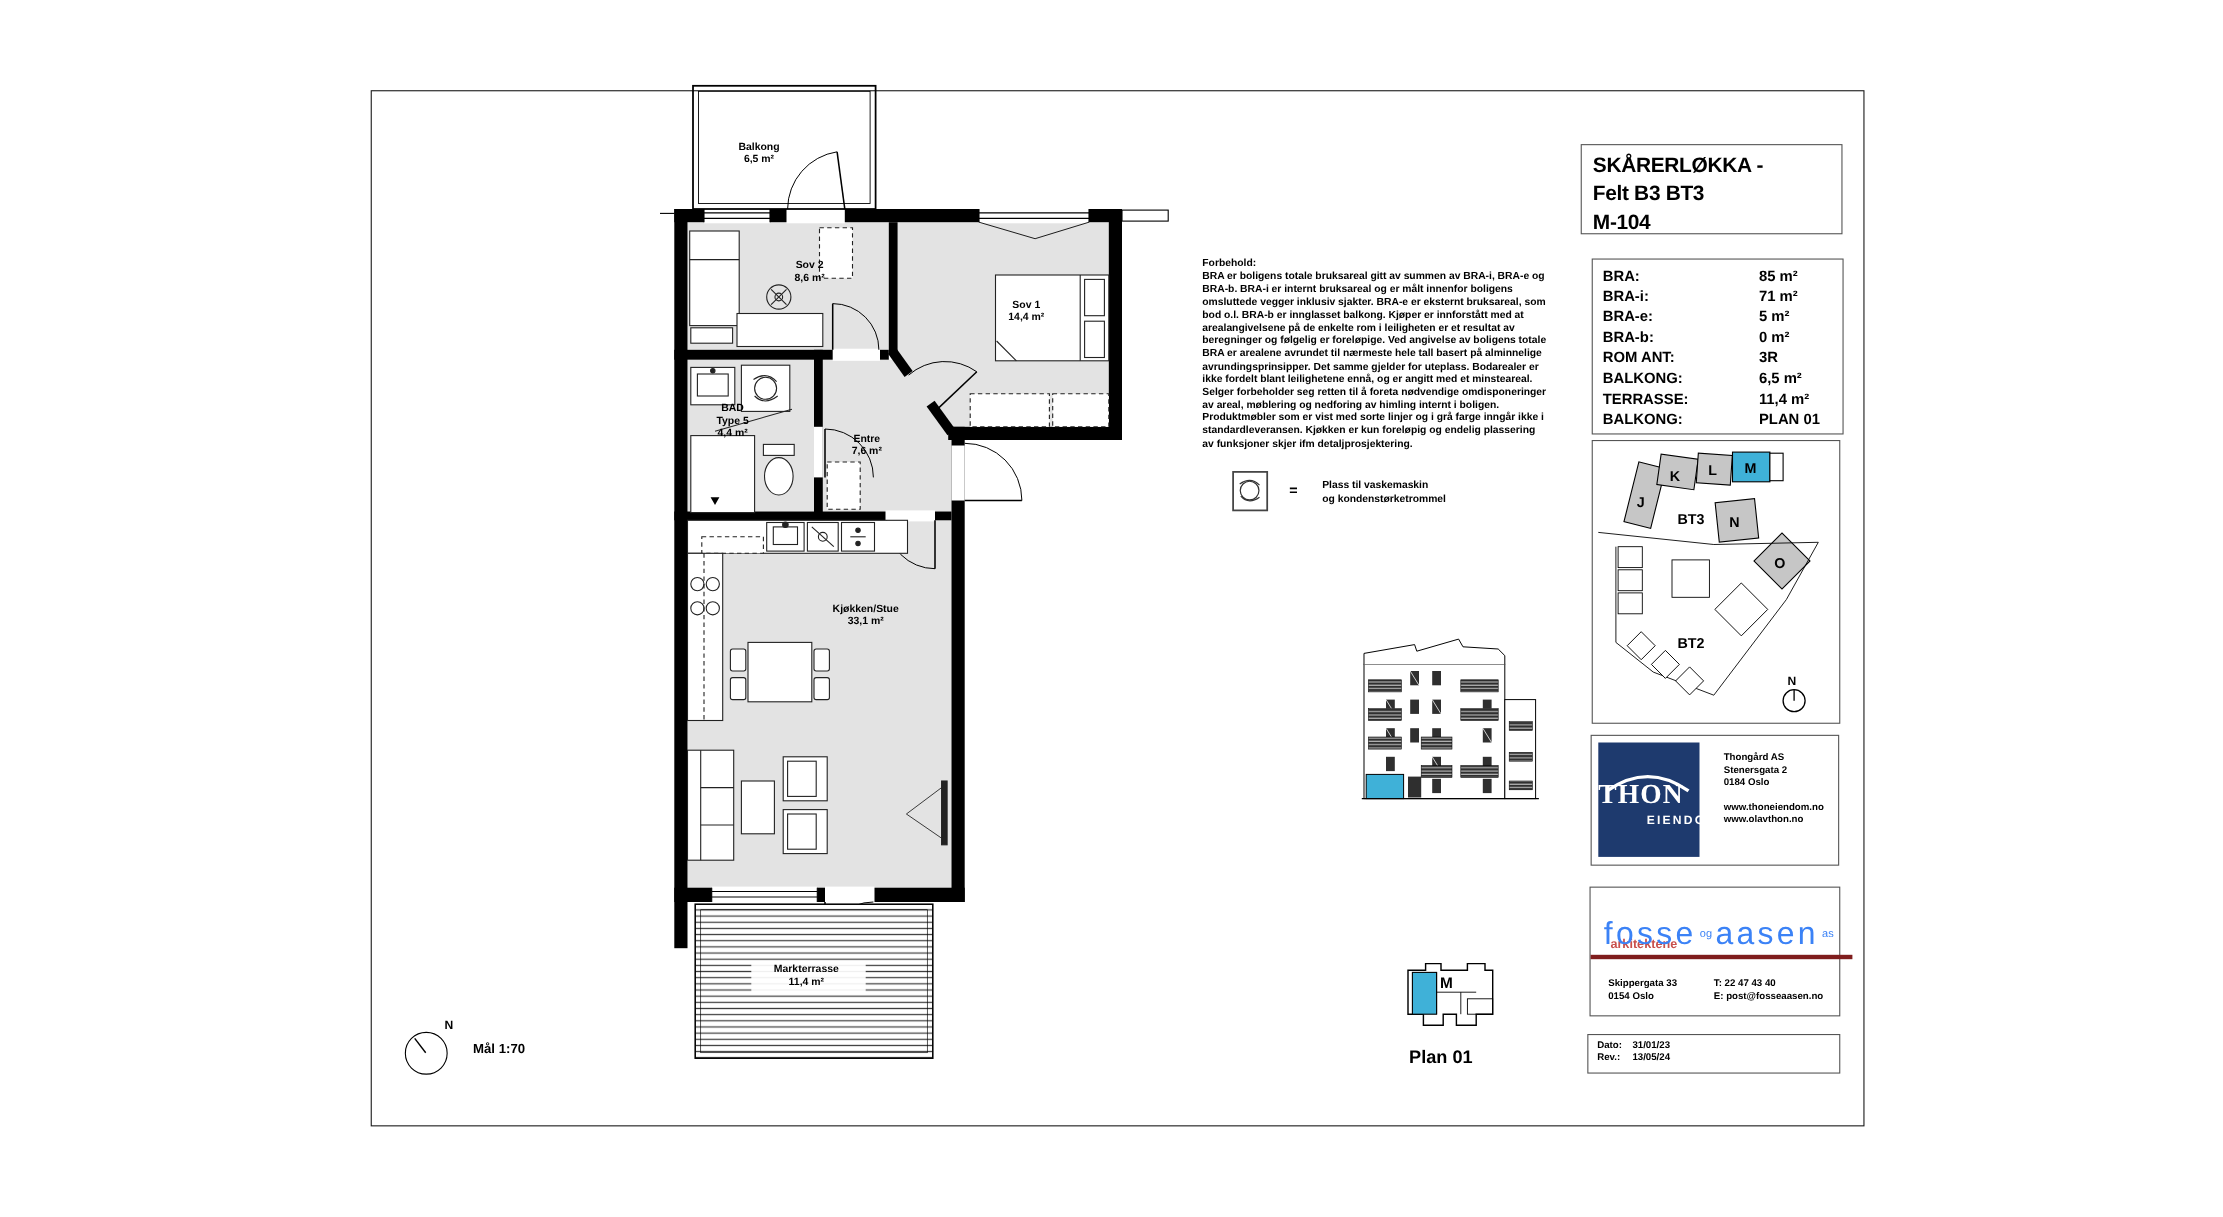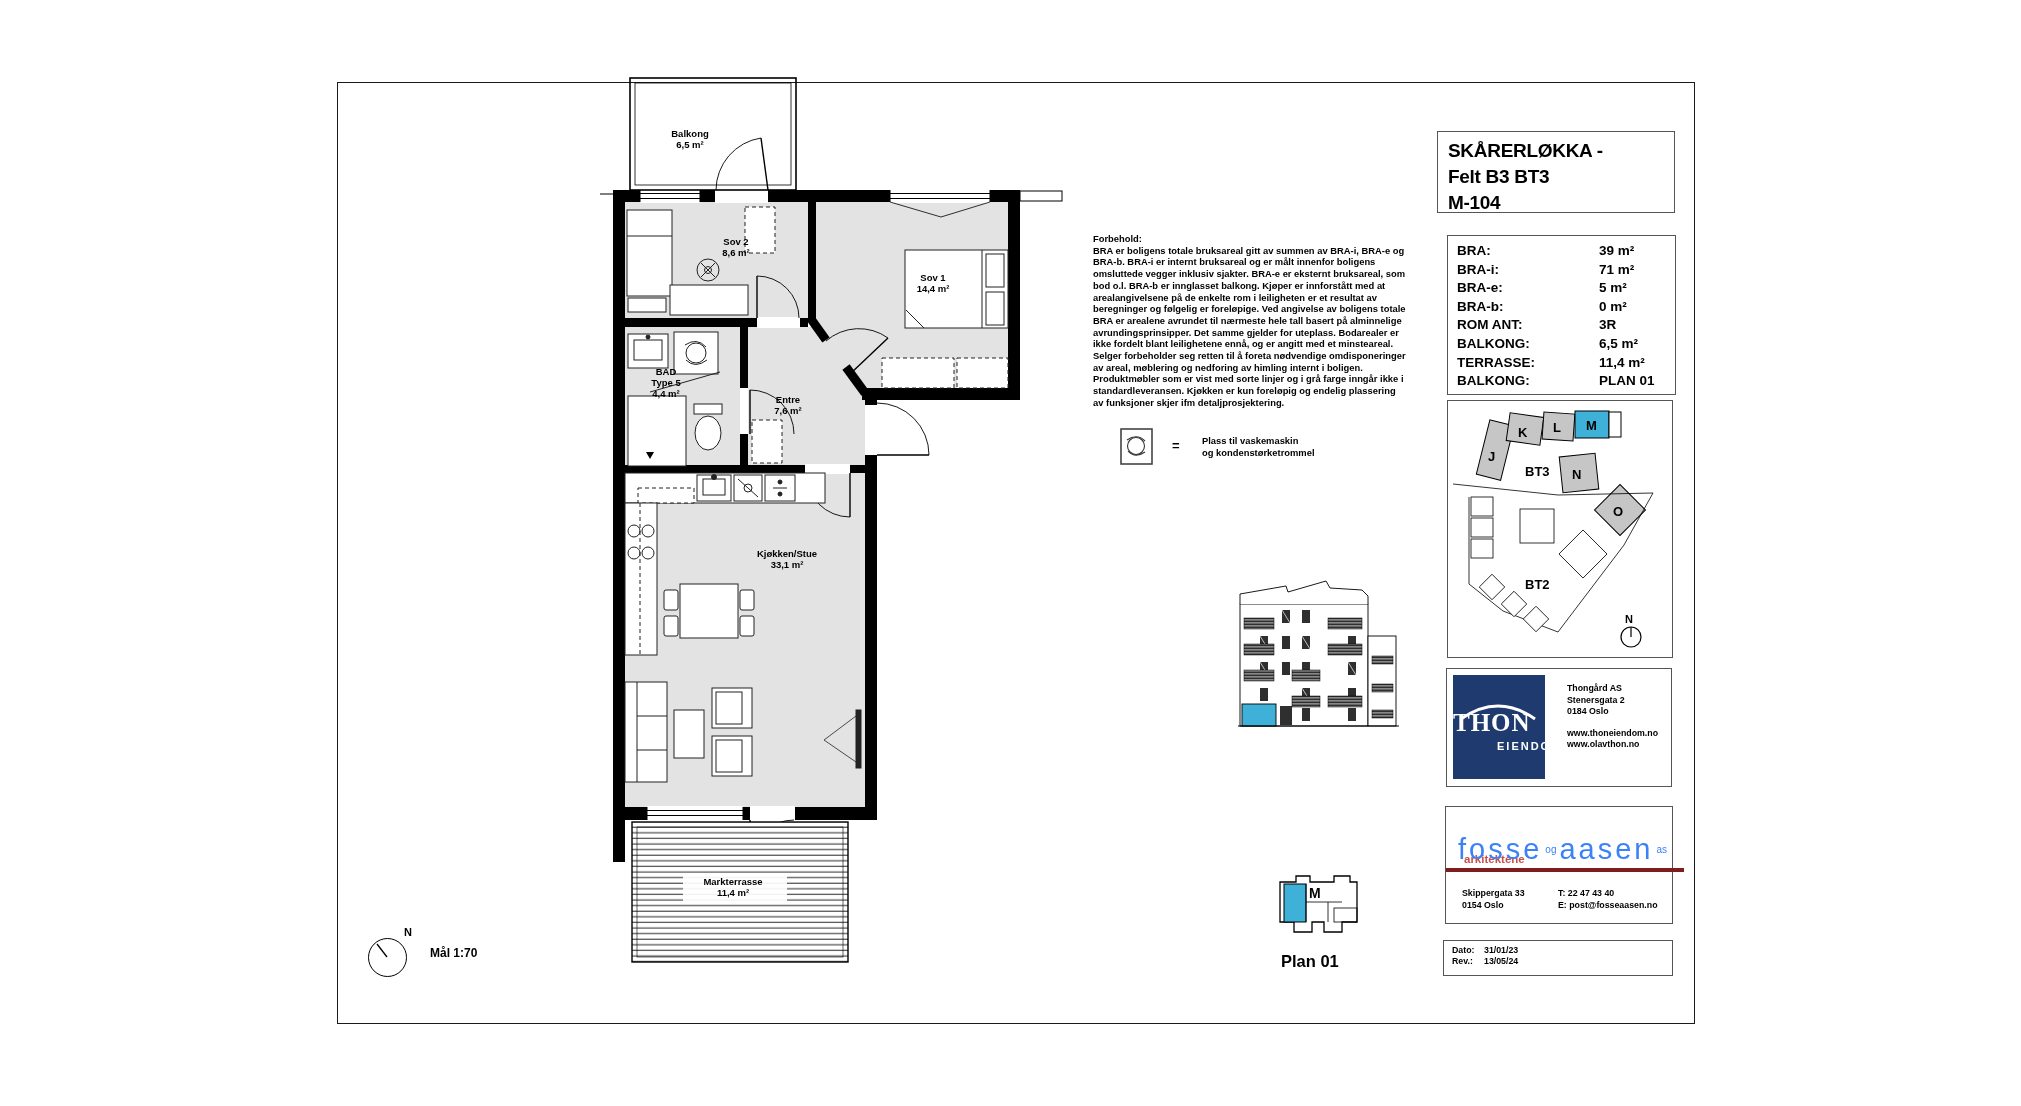--- a/index.html
+++ b/index.html
@@ -344,21 +344,21 @@
 
   <div class="panel titleblock">
     <div>SKÅRERLØKKA -</div>
     <div>Felt B3 BT3</div>
     <div>M-104</div>
   </div>
 
   <div class="panel infobox">
     <div class="inforow">
         <span class="lab">BRA:</span>
-        <span>39 m²</span>
+        <span>85 m²</span>
       </div>
     <div class="inforow">
         <span class="lab">BRA-i:</span>
         <span>71 m²</span>
       </div>
     <div class="inforow">
         <span class="lab">BRA-e:</span>
         <span>5 m²</span>
       </div>
     <div class="inforow">

